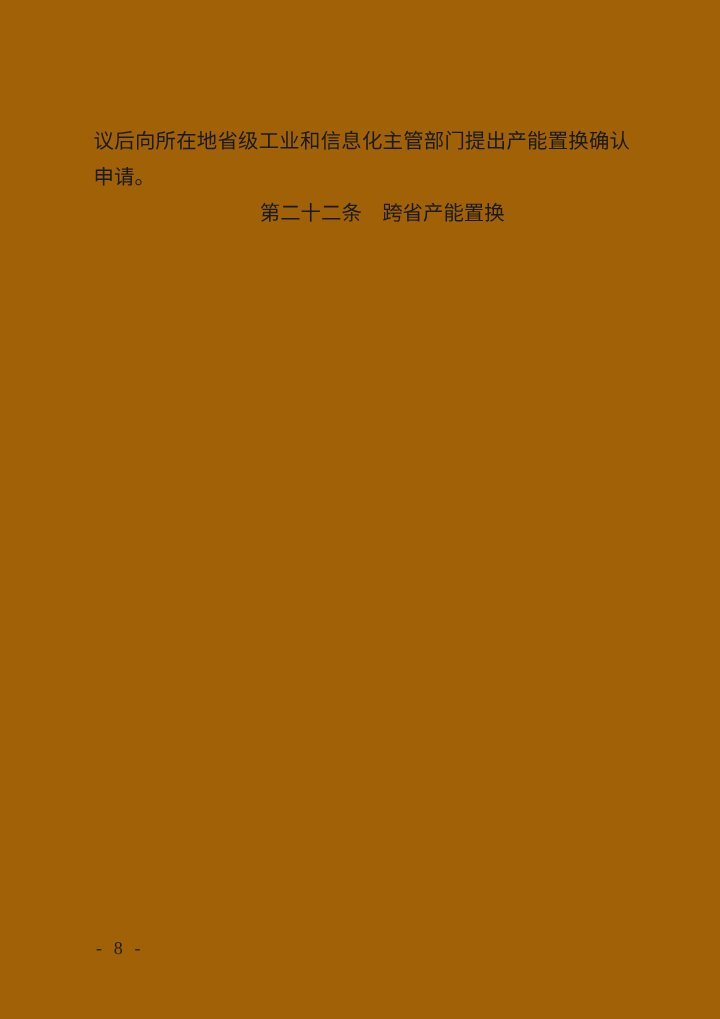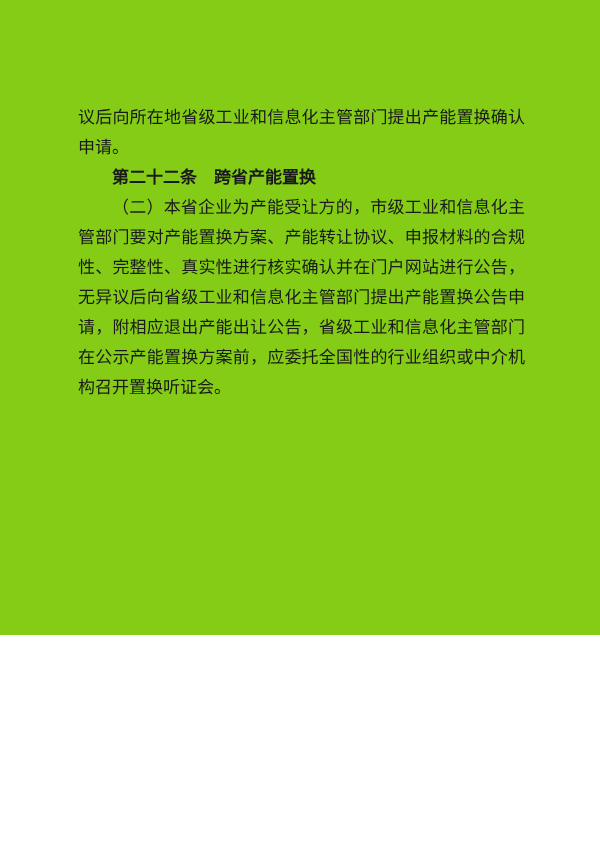--- a/index.html
+++ b/index.html
@@ -3,22 +3,22 @@
 <meta charset="utf-8">
 <style>
   html, body {
     margin: 0;
     padding: 0;
     background: #ffffff;
   }
   .page {
     position: relative;
     width: 600px;
-    height: 635px;
-    background: #84cc16;
+    height: 849px;
+    background: #a16207;
     overflow: hidden;
     font-family: "Liberation Serif", "DejaVu Serif", serif;
     color: #1a1a1a;
   }
   .body-text {
     position: absolute;
     top: 103px;
     left: 78px;
     width: 447px;
     font-size: 17px;
@@ -28,37 +28,36 @@
   }
   .para {
     margin: 0;
     padding: 0;
     text-indent: 2em;
   }
   .para.no-indent {
     text-indent: 0;
   }
   .para.heading {
-    font-weight: 700;
-    text-align: left;
+    font-weight: 400;
+    text-align: center;
   }
   .footer {
     position: absolute;
     left: 80px;
     top: 781px;
     font-size: 15px;
     line-height: 20px;
     letter-spacing: 3px;
     color: #1f1f1f;
     font-family: "Liberation Serif", "DejaVu Serif", serif;
   }
 </style>
 </head>
 <body>
 
 <div class="page">
   <div class="body-text">
     <p class="para no-indent">议后向所在地省级工业和信息化主管部门提出产能置换确认申请。</p>
     <p class="para heading">第二十二条　跨省产能置换</p>
-    <p class="para">（二）本省企业为产能受让方的，市级工业和信息化主管部门要对产能置换方案、产能转让协议、申报材料的合规性、完整性、真实性进行核实确认并在门户网站进行公告，无异议后向省级工业和信息化主管部门提出产能置换公告申请，附相应退出产能出让公告，省级工业和信息化主管部门在公示产能置换方案前，应委托全国性的行业组织或中介机构召开置换听证会。</p>
   </div>
   <div class="footer">- 8 -</div>
 </div>
 
 </body></html>

